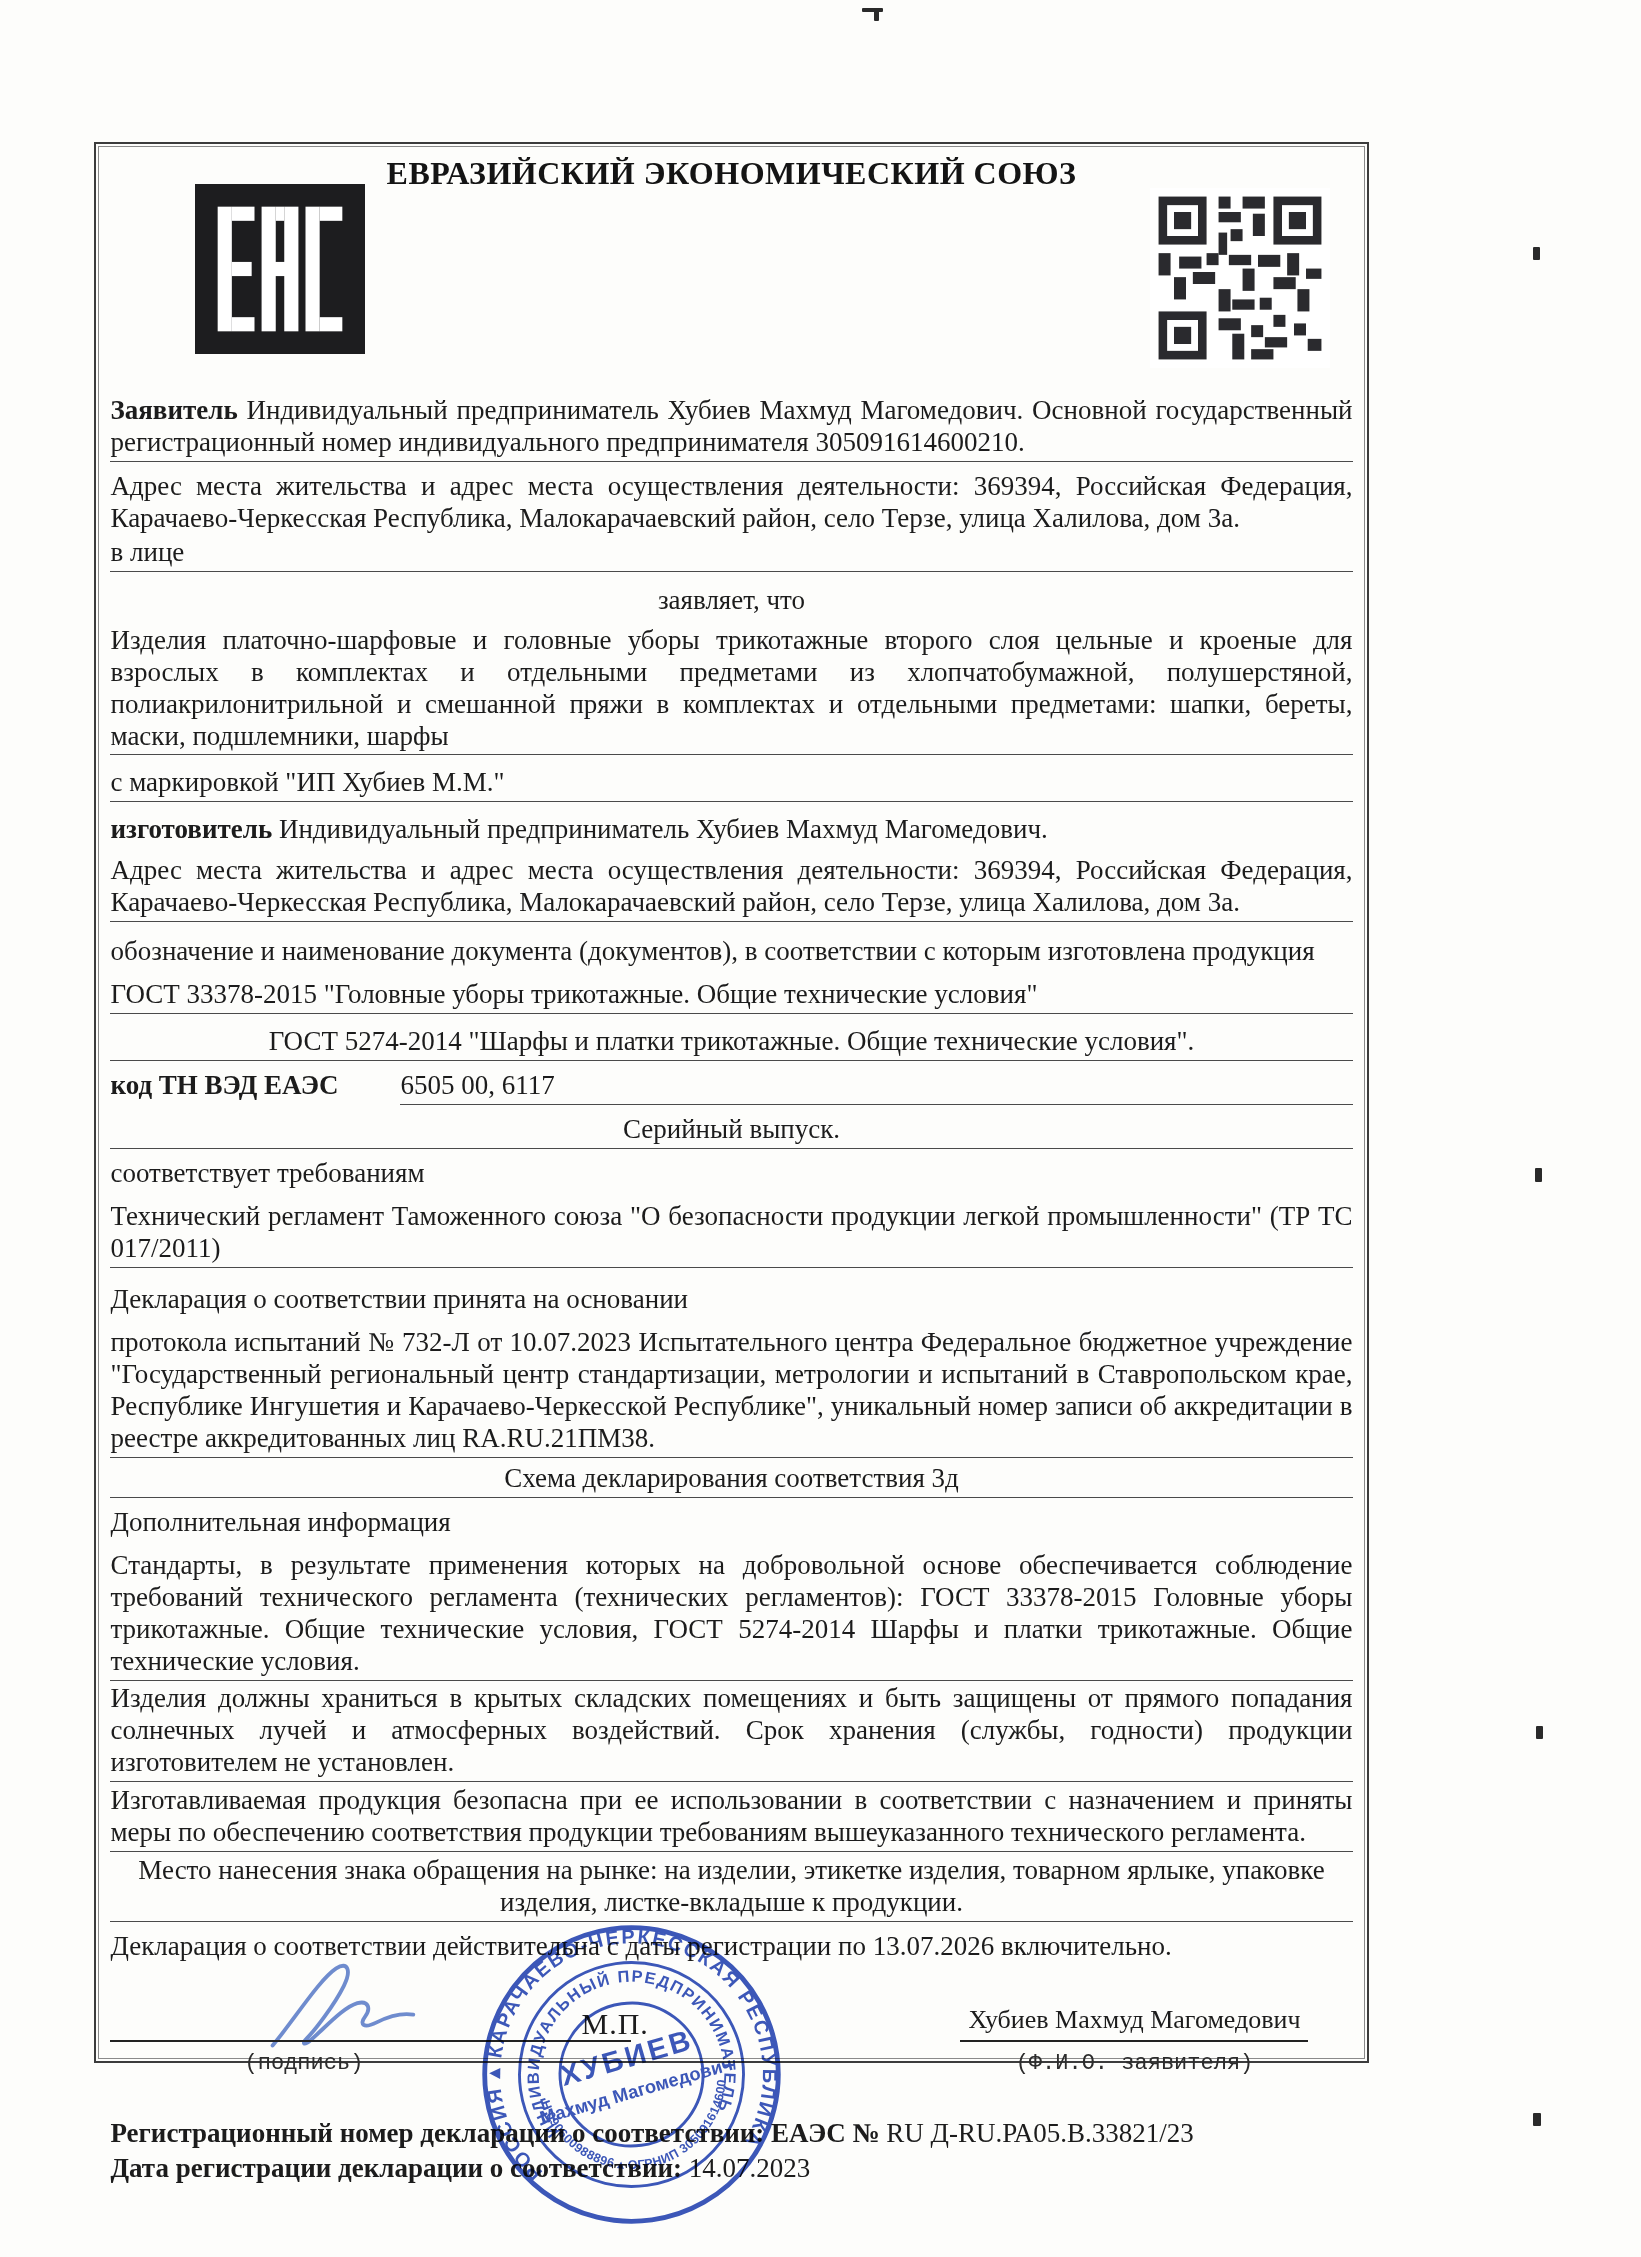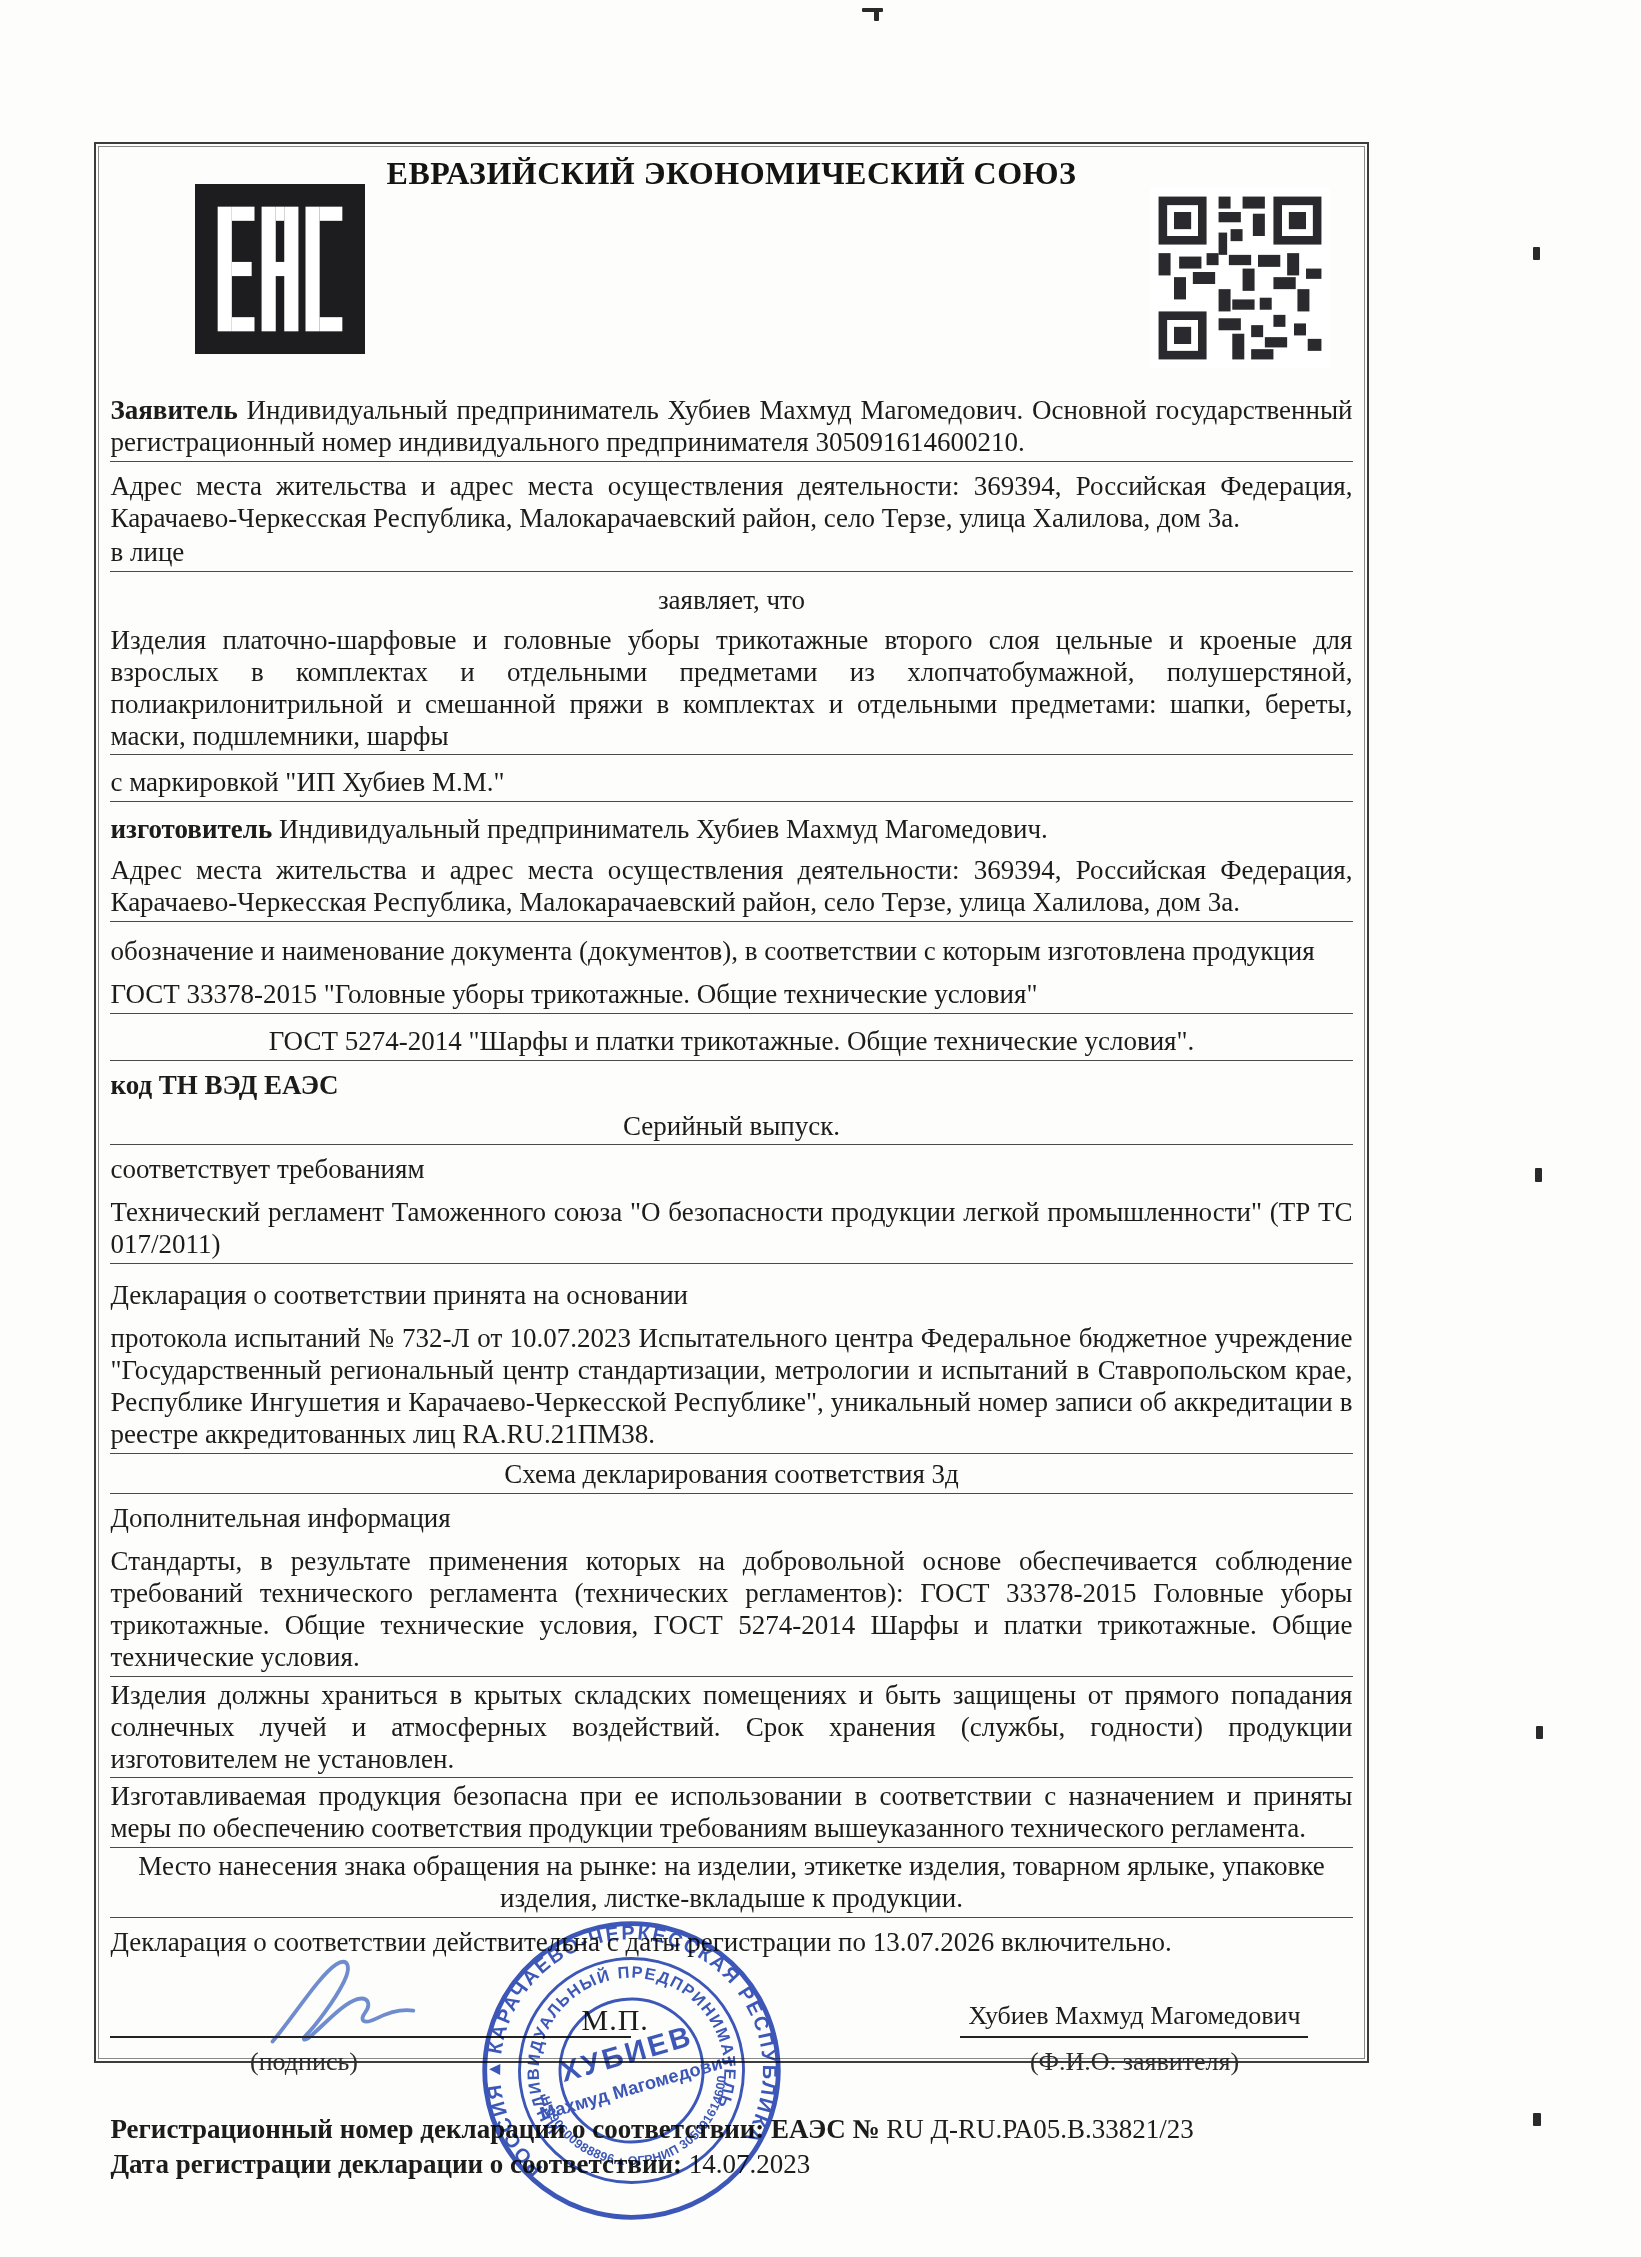--- a/index.html
+++ b/index.html
@@ -41,22 +41,22 @@
   .tnved-row { display:flex; }
   .tnved-row .lbl { font-weight:bold; width:290px; flex:0 0 auto; }
   .tnved-row .val { flex:1 1 auto; border-bottom:1.9px solid #4a4a4a; padding-bottom:2.9px; }
   .sig-area { position:relative; height:147px; margin-top:3.9px; }
   .sig-line {
     position:absolute; border-bottom:2.9px solid #222;
   }
   .sig-line.left { left:0; top:70px; width:521px; }
   .sig-line.right { left:850px; top:70px; width:348px; }
   .sig-caption {
-    position:absolute; font-family:Liberation Serif, serif;
-    font-size:26px; color:#2c2c2c;
+    position:absolute; font-family:Liberation Mono, monospace;
+    font-size:22px; color:#2c2c2c;
   }
   .sig-caption.left { left:97px; top:81px; width:193px; text-align:center; }
   .sig-caption.right { left:850px; top:81px; width:348px; text-align:center; }
   .fio-name { position:absolute; left:850px; top:35px; width:348px; text-align:center; font-size:26px; }
   .mp-label { position:absolute; left:471px; top:37px; font-size:30px; letter-spacing:1px; }
   .signature-svg { position:absolute; left:145px; top:-17.4px; }
   .stamp-wrap {
     position:absolute; left:367px; top:-50px; width:309px; height:309px;
     transform:rotate(-8deg); mix-blend-mode:multiply; opacity:.92; z-index:3;
     pointer-events:none;
@@ -165,20 +165,21 @@
 
   <p class="blk rule m14">Адрес места жительства и адрес места осуществления деятельности: 369394, Российская Федерация, Карачаево-Черкесская Республика, Малокарачаевский район, село Терзе, улица Халилова, дом 3а.</p>
 
   <p class="blk head m6">обозначение и наименование документа (документов), в соответствии с которым изготовлена продукция</p>
 
   <p class="blk rule m6">ГОСТ 33378-2015 "Головные уборы трикотажные. Общие технические условия"</p>
   <p class="blk rule m8">ГОСТ 5274-2014 "Шарфы и платки трикотажные. Общие технические условия".</p>
 
   <div class="blk tnved-row">
     <span class="lbl">код ТН ВЭД ЕАЭС</span>
+    <span class="val">6505 00, 6117</span>
   </div>
 
   <p class="blk rule m8">Серийный выпуск.</p>
 
   <p class="blk head m6">соответствует требованиям</p>
 
   <p class="blk rule m16">Технический регламент Таможенного союза "О безопасности продукции легкой промышленности" (ТР ТС 017/2011)</p>
 
   <p class="blk head m6">Декларация о соответствии принята на основании</p>
 

